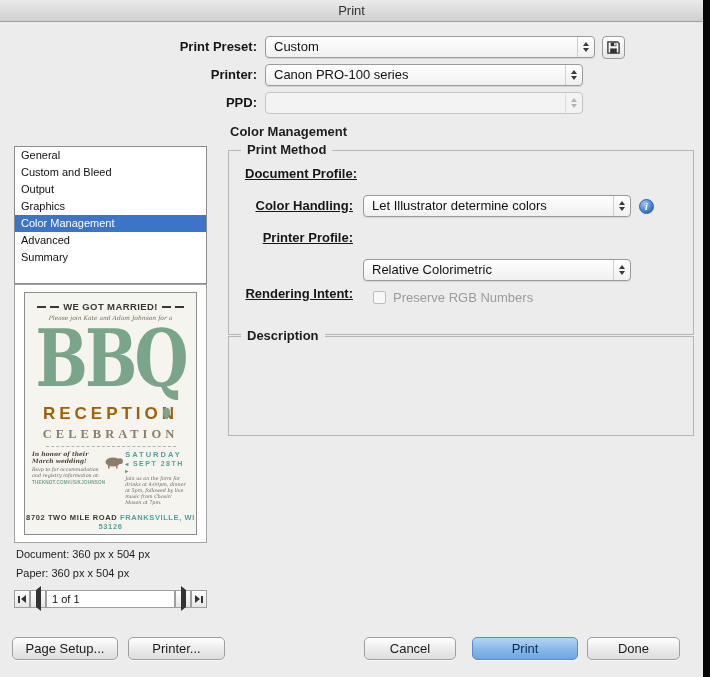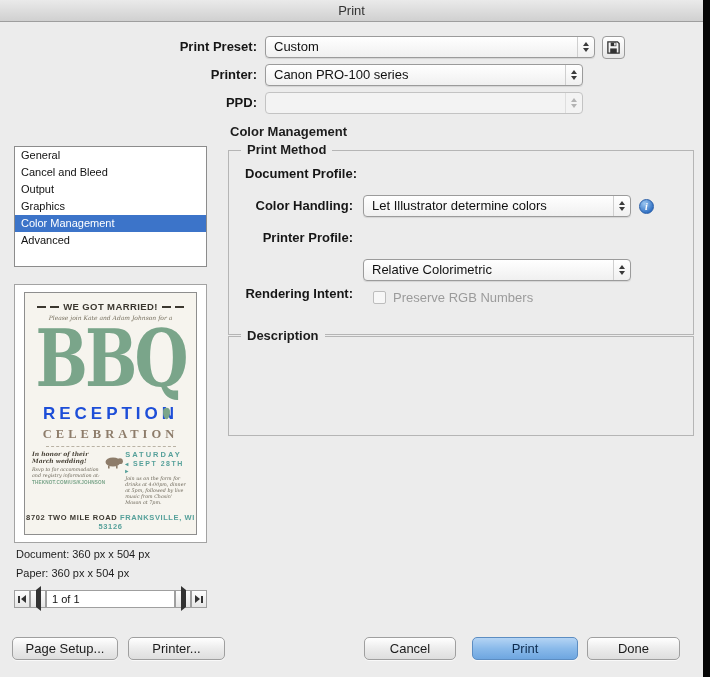--- a/index.html
+++ b/index.html
@@ -28,29 +28,29 @@
   .popup.disabled .tri-up { border-bottom-color:#b3b3b3; }
   .popup.disabled .tri-down { border-top-color:#b3b3b3; }
   .popup.disabled .arrows { border-left-color:#dedede; }
 
   .save-btn { position:absolute; left:602px; top:36px; width:23px; height:23px;
     border:1px solid #9b9b9b; border-radius:4px; background:linear-gradient(#fff,#e7e7e7);
     display:flex; align-items:center; justify-content:center; }
 
   .section-title { position:absolute; left:230px; top:124px; font-size:13px; font-weight:bold; color:#1c1c1c; }
 
-  .list { position:absolute; left:14px; top:146px; width:193px; height:121px; background:#fff; border:1px solid #8c8c8c; }
+  .list { position:absolute; left:14px; top:146px; width:193px; height:138px; background:#fff; border:1px solid #8c8c8c; }
   .list .item { height:17px; line-height:17px; padding-left:6px; font-size:11px; color:#111; cursor:default; }
   .list .item.selected { background:#3c74c9; color:#fff; }
 
   .groupbox { position:absolute; border:1px solid #b5b5b5; }
   .groupbox .legend { position:absolute; top:-9px; left:12px; background:#ececec; padding:0 6px;
     font-size:13px; font-weight:bold; color:#1c1c1c; }
 
-  .pm-label { position:absolute; left:0; width:124px; text-align:right; font-size:13px; font-weight:bold; color:#161616; line-height:22px; }
+  .pm-label { position:absolute; left:0; width:124px; text-align:right; font-size:13px; font-weight:bold; color:#161616; line-height:22px;text-decoration:underline; }
   .pm-value { position:absolute; font-size:13px; color:#111; line-height:22px; }
 
   .info-icon { position:absolute; left:410px; width:15px; height:15px; border-radius:50%;
     background:radial-gradient(circle at 35% 28%, #9dc8f2, #2f6fc2 75%); border:1px solid #2a5fa8;
     color:#fff; font-family:"Liberation Serif", serif; font-style:italic; font-weight:bold;
     font-size:10px; text-align:center; line-height:13px; }
 
   .checkbox { position:absolute; width:13px; height:13px; background:#f7f7f7; border:1px solid #bdbdbd; border-radius:2px; }
   .cb-label { position:absolute; font-size:13px; color:#9b9b9b; line-height:15px; }
 
@@ -59,21 +59,21 @@
   .poster { position:absolute; left:9px; top:7px; width:173px; height:243px; background:#f6f4ee;
     border:1px solid #8e8e8e; overflow:hidden; text-align:center; }
   .poster .hdr-row { margin-top:8px; display:flex; align-items:center; justify-content:center; gap:4px; }
   .dash { width:9px; height:2px; background:#3b372f; }
   .poster .headline { font-size:9.5px; font-weight:bold; letter-spacing:.4px; color:#3b372f; }
   .poster .subline { margin-top:2px; font-family:"DejaVu Serif", serif; font-style:italic; font-size:6px; color:#77705f; }
   .poster .bigword { margin-top:1px; font-family:"DejaVu Serif", serif; font-weight:bold; font-size:62px;
     line-height:58px; letter-spacing:-3px; color:#7aa58a; transform:scaleY(1.28); transform-origin:top center; height:78px; position:relative; }
   .poster .drop { position:absolute; right:26px; bottom:2px; width:7px; height:9px; background:#7aa58a;
     border-radius:50% 50% 50% 50% / 35% 35% 65% 65%; }
-  .poster .reception { margin-top:4px; font-size:17px; font-weight:bold; letter-spacing:4px; color:#1d4ed8; }
+  .poster .reception { margin-top:4px; font-size:17px; font-weight:bold; letter-spacing:4px; color:#a16207; }
   .poster .celebration { margin-top:3px; font-family:"Liberation Serif", serif; font-size:12.5px; font-weight:bold;
     letter-spacing:4px; color:#8d7c6a; }
   .dash-rule { margin:4px auto 3px; width:130px; border-top:1px dashed #b9b2a4; }
   .poster .cols { display:flex; justify-content:space-between; align-items:flex-start; padding:0 7px; text-align:left; }
   .poster .col-l { width:72px; }
   .poster .col-l .note1 { font-family:"DejaVu Serif", serif; font-style:italic; font-weight:bold; font-size:6px; line-height:7px; color:#4a4439; }
   .poster .col-l .note2 { margin-top:3px; font-family:"DejaVu Serif", serif; font-style:italic; font-size:4.8px; line-height:5.6px; color:#6b6557; }
   .poster .col-l .note3 { margin-top:2px; font-size:4.6px; font-weight:bold; color:#7aa58a; letter-spacing:.2px; }
   .poster .col-c { width:22px; padding-top:6px; }
   .poster .col-r { width:66px; }
@@ -147,25 +147,26 @@
     <span class="arrows">
         <i class="tri-up"></i>
         <i class="tri-down"></i>
       </span>
   </div>
 
   <div class="section-title">Color Management</div>
 
   <div class="list">
     <div class="item">General</div>
-    <div class="item">Cancel and Bleed</div>
+    <div class="item">Custom and Bleed</div>
     <div class="item">Output</div>
     <div class="item">Graphics</div>
     <div class="item selected">Color Management</div>
     <div class="item">Advanced</div>
+    <div class="item">Summary</div>
   </div>
 
   <div class="groupbox" style="left:228px; top:150px; width:466px; height:185px;">
     <span class="legend">Print Method</span>
 
     <div class="pm-label" style="top:12px; width:128px;">Document Profile:</div>
 
     <div class="pm-label" style="top:44px;">Color Handling:</div>
     <div class="popup" style="left:134px; top:44px; width:268px;">
       <span class="txt">Let Illustrator determine colors</span>

